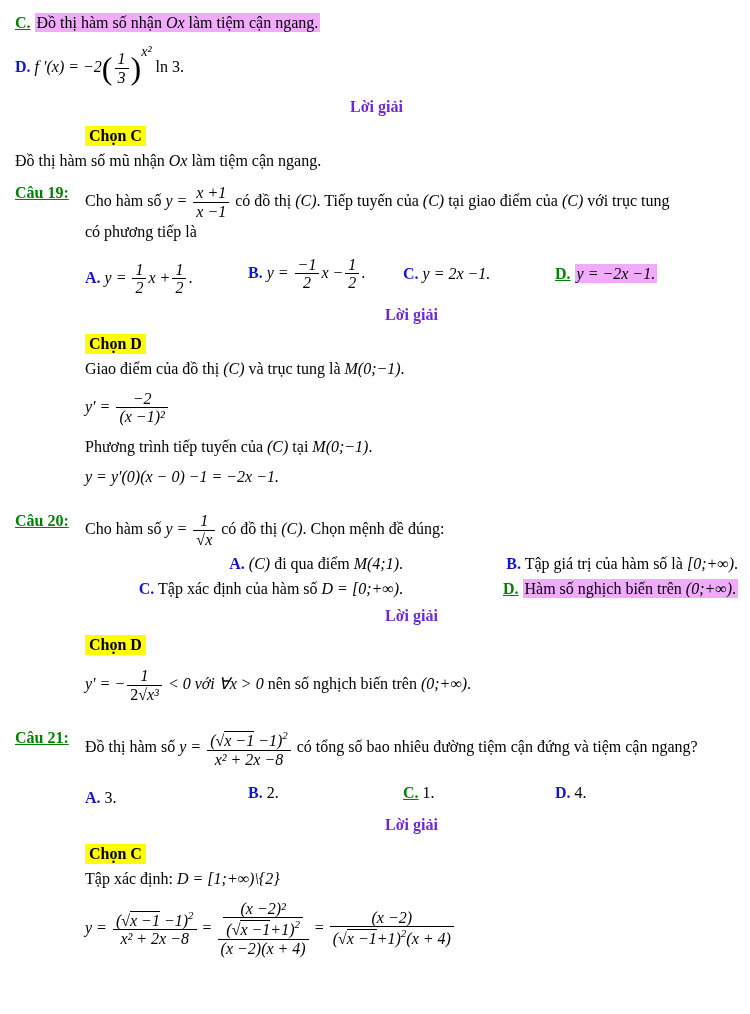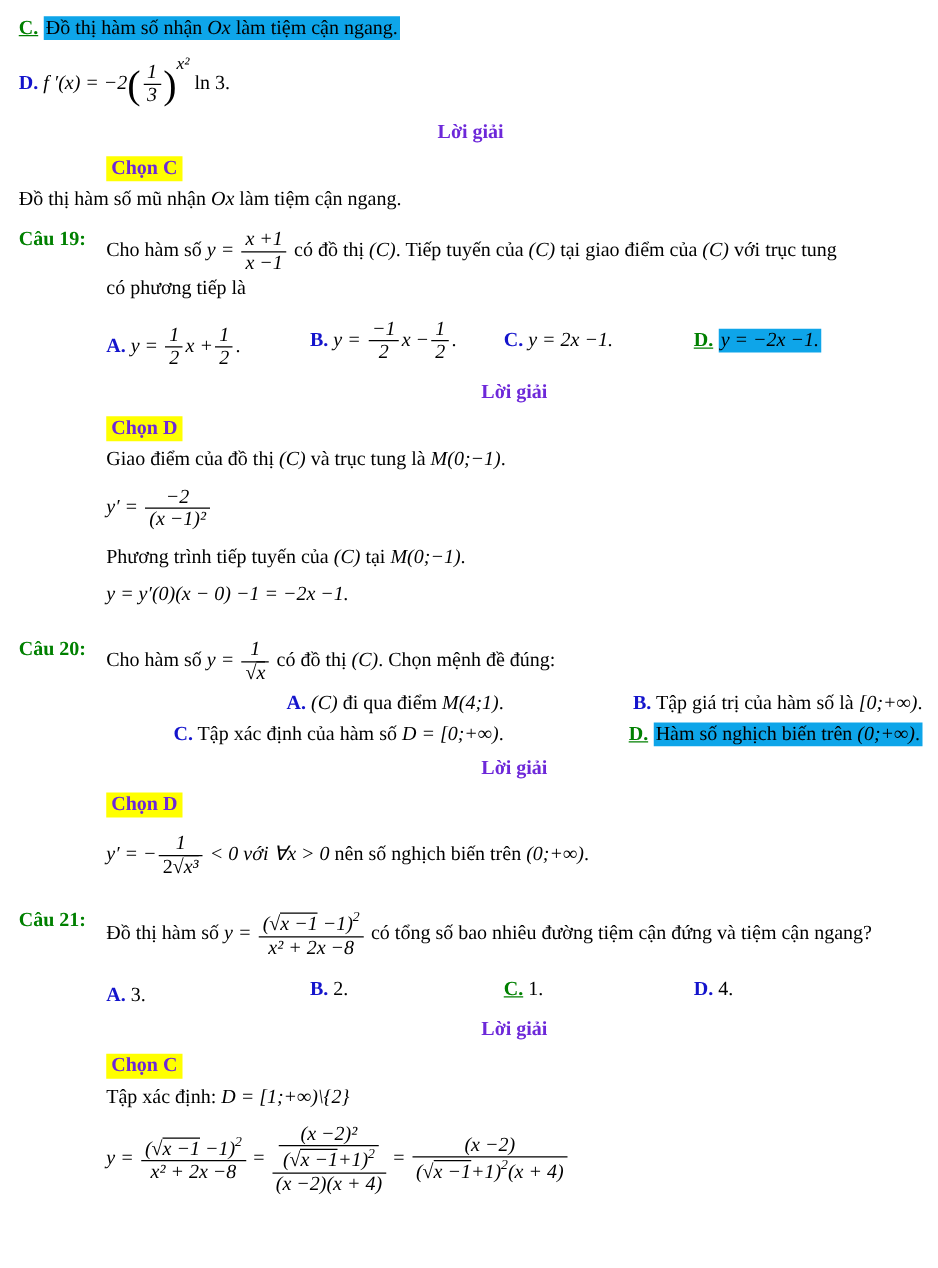--- a/index.html
+++ b/index.html
@@ -2,28 +2,28 @@
 <html><head>
 <meta charset="utf-8">
 <style>
   html,body{margin:0;padding:0;background:#ffffff;}
   body{width:750px;font-family:"Liberation Serif", serif;font-size:16px;color:#000;}
   .doc{box-sizing:border-box;width:750px;min-height:1014px;padding:8px 12px 6px 15px;}
   .m{font-style:italic;}
   .up{font-style:normal;}
   .blue{color:#1414cc;font-weight:bold;}
   .chosen{color:#008000;font-weight:bold;text-decoration:underline;}
-  .hl{background:#0ea5e9;padding:1px 2px;}
+  .hl{background:#f0abfc;padding:1px 2px;}
   .loigiai{text-align:center;color:#6d28d9;font-weight:bold;margin:9px 0 4px 0;}
   .chonrow{margin:10px 0 6px 0;}
-  .chon{display:inline-block;background:#ffff00;color:#6d28d9;font-weight:bold;padding:1px 4px;}
+  .chon{display:inline-block;background:#ffff00;color:#000000;font-weight:bold;padding:1px 4px;}
   .indent{margin-left:70px;}
   .line{margin:6px 0;}
   .row{display:flex;margin-top:14px;}
-  .rlabel{width:70px;flex-shrink:0;color:#008000;font-weight:bold;}
+  .rlabel{width:70px;flex-shrink:0;color:#008000;font-weight:bold;text-decoration:underline;}
   .rbody{flex:1;}
   .frac{display:inline-block;vertical-align:middle;text-align:center;padding:0 2px;line-height:1.1;}
   .frac .fn{display:block;border-bottom:1px solid #000;padding:0 3px;}
   .frac .fd{display:block;padding:0 3px;}
   .vin{border-top:1px solid #000;}
   .rad{font-style:normal;}
   .lp{font-size:32px;font-style:normal;font-weight:normal;vertical-align:middle;line-height:0;}
   .supTop{font-size:14px;vertical-align:16px;}
   .sup2{font-size:11px;vertical-align:7px;}
   .opts{display:flex;margin:10px 0 0 0;align-items:center;}

